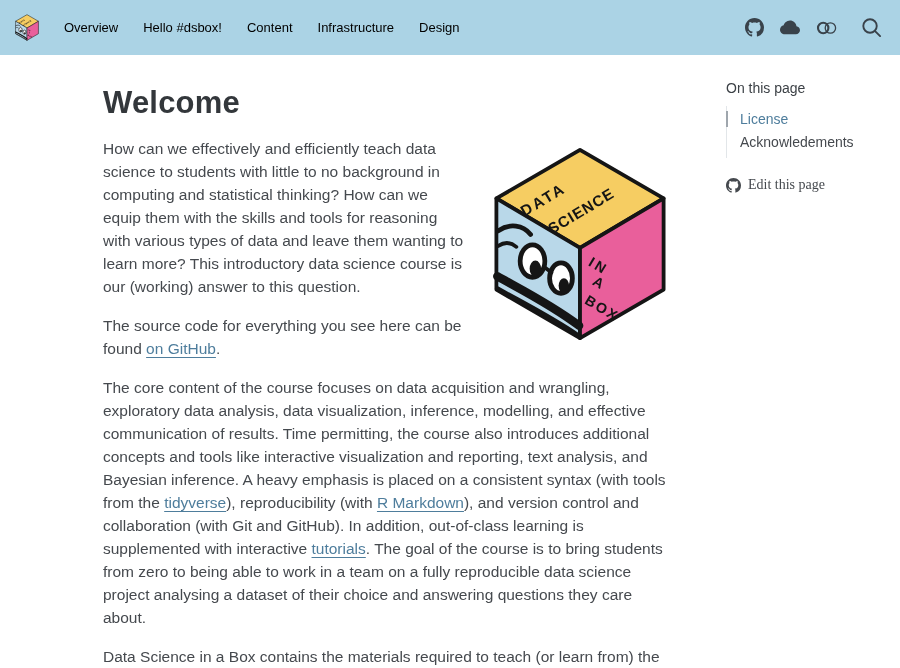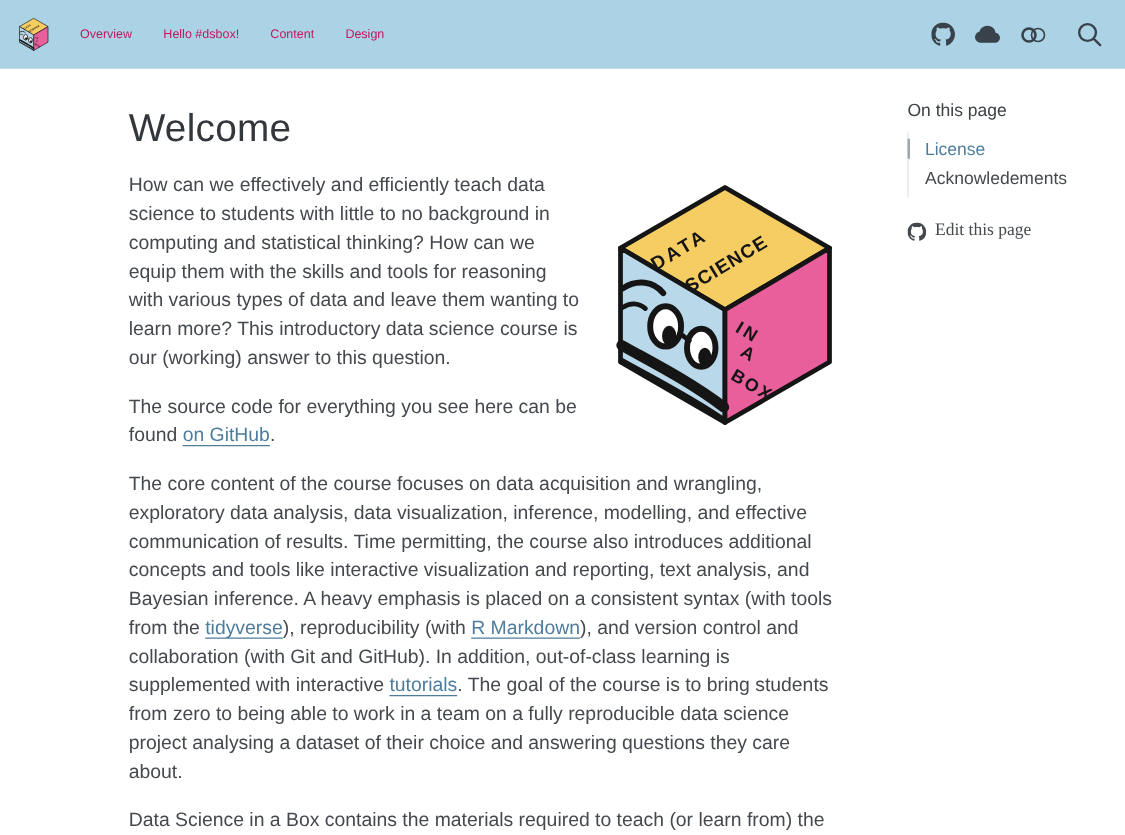--- a/index.html
+++ b/index.html
@@ -22,31 +22,31 @@
     background:#fff;font-family:"Liberation Sans",sans-serif;
     -webkit-font-smoothing:antialiased;
   }
   
   .navbar{
     height:55px;background:var(--navbar-bg);
     display:flex;align-items:center;padding:0 18px 0 14px;
   }
   .brand{display:flex;align-items:center;margin-right:14px;cursor:pointer;}
   .nav-link{
-    font-size:10px;color:#be185d;text-decoration:none;
+    font-size:13px;color:#000000;text-decoration:none;
     padding:6px 10px;margin-right:5px;white-space:nowrap;cursor:pointer;
   }
   .nav-icons{margin-left:auto;display:flex;align-items:center;gap:16px;}
   .nav-icon{display:flex;align-items:center;cursor:pointer;}
   .nav-icon svg{display:block;}
   .search-btn{margin-left:7px;}
   
   .content{margin-left:103px;width:572px;padding-top:30px;}
   h1.page-title{
-    font-size:31px;font-weight:400;color:var(--heading);
+    font-size:31px;font-weight:700;color:var(--heading);
     margin:0 0 16px;letter-spacing:.2px;
   }
   .content p{
     font-size:15.5px;line-height:23px;color:var(--text);
     margin:12px 0 16px;
   }
   .content a.inline-link{
     color:var(--link);text-decoration:underline;text-underline-offset:2.5px;
     text-decoration-thickness:1px;cursor:pointer;
   }
@@ -110,20 +110,21 @@
 <header class="navbar">
   <a class="brand">
     <svg width="26" height="27" viewBox="0 0 200 208">
         <use href="#cube-art"></use>
       </svg>
   </a>
   <nav style="display:flex;align-items:center;">
     <a class="nav-link">Overview</a>
     <a class="nav-link">Hello #dsbox!</a>
     <a class="nav-link">Content</a>
+    <a class="nav-link">Infrastructure</a>
     <a class="nav-link">Design</a>
   </nav>
   <div class="nav-icons">
     <span class="nav-icon">
       <svg width="19" height="19" viewBox="0 0 16 16" fill="var(--icon)">
         <path d="M8 0C3.58 0 0 3.58 0 8c0 3.54 2.29 6.53 5.47 7.59.4.07.55-.17.55-.38 0-.19-.01-.82-.01-1.49-2.01.37-2.53-.49-2.69-.94-.09-.23-.48-.94-.82-1.13-.28-.15-.68-.52-.01-.53.63-.01 1.08.58 1.23.82.72 1.21 1.87.87 2.33.66.07-.52.28-.87.51-1.07-1.78-.2-3.64-.89-3.64-3.95 0-.87.31-1.59.82-2.15-.08-.2-.36-1.02.08-2.12 0 0 .67-.21 2.2.82.64-.18 1.32-.27 2-.27s1.36.09 2 .27c1.53-1.04 2.2-.82 2.2-.82.44 1.1.16 1.92.08 2.12.51.56.82 1.27.82 2.15 0 3.07-1.87 3.75-3.65 3.95.29.25.54.73.54 1.48 0 1.07-.01 1.93-.01 2.2 0 .21.15.46.55.38A8.01 8.01 0 0 0 16 8c0-4.42-3.58-8-8-8z"></path>
       </svg>
     </span>
     <span class="nav-icon">
       <svg width="20" height="20" viewBox="0 0 16 16" fill="var(--icon)">

